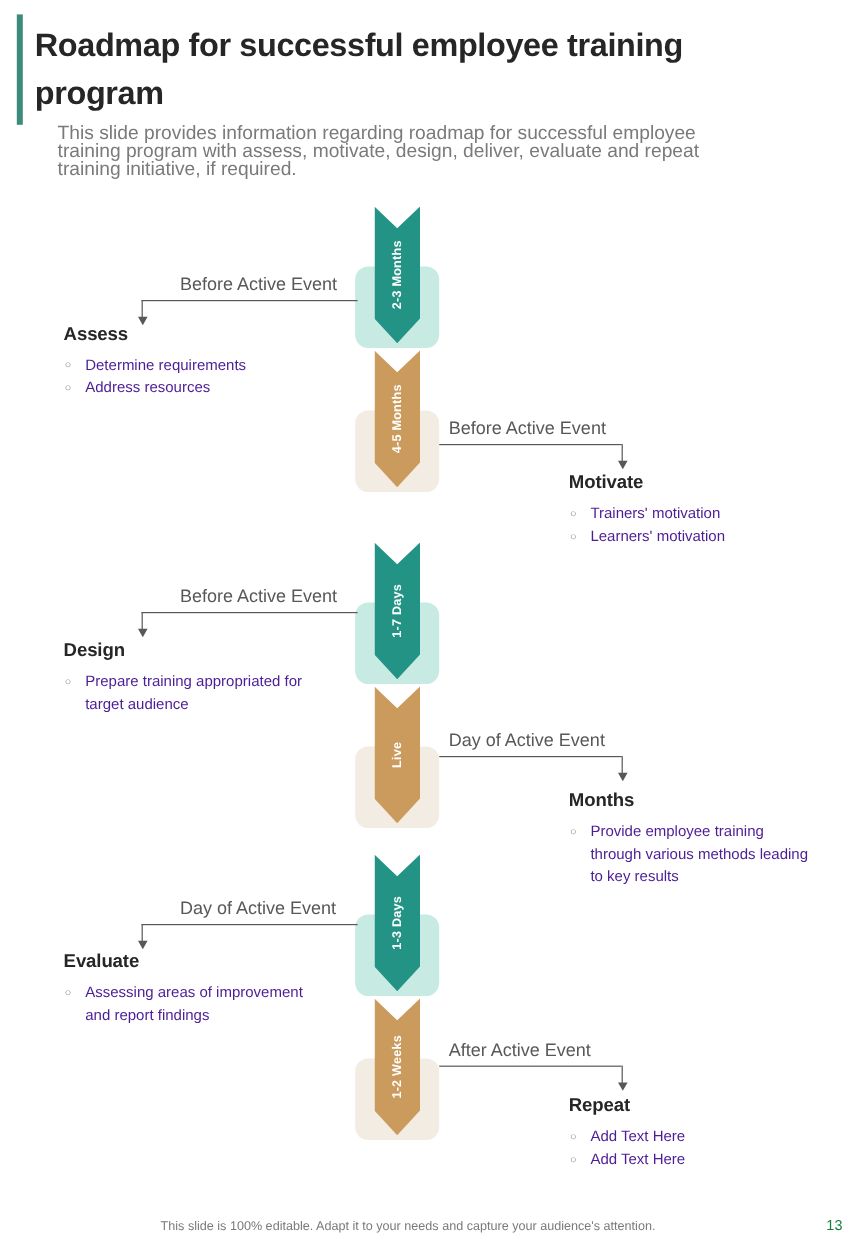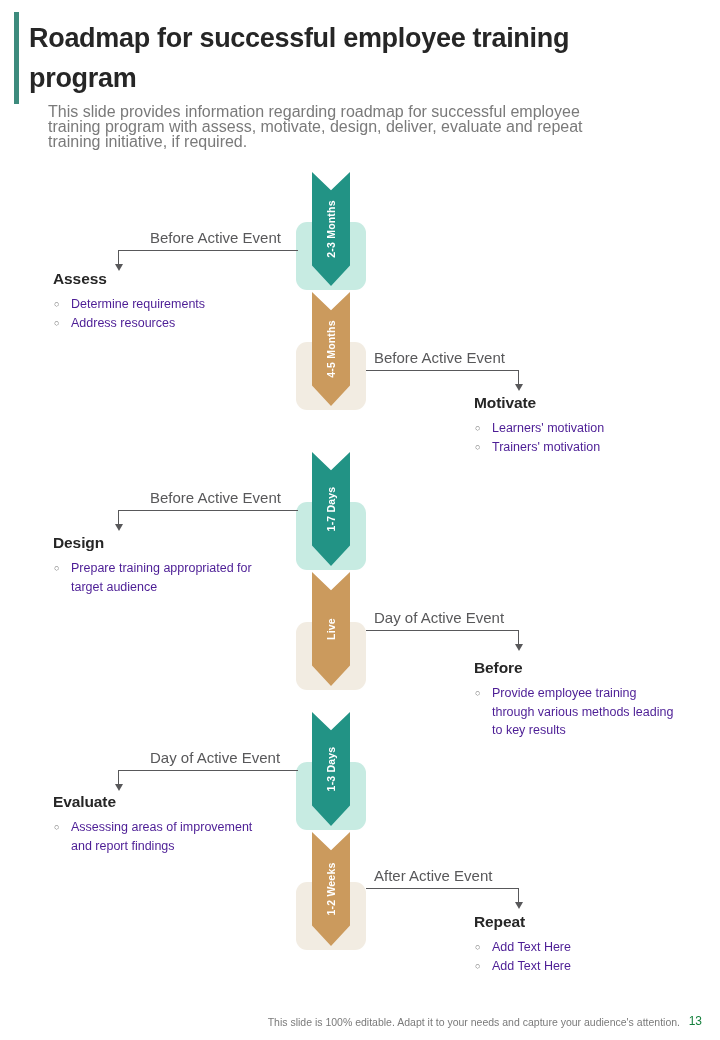--- a/index.html
+++ b/index.html
@@ -141,21 +141,21 @@
     font-size: 9px;
     color: #6e6e6e;
   }
 
   
   .footer-note {
     position: absolute;
     left: 0;
     top: 1016px;
     width: 680px;
-    text-align: right;
+    text-align: center;
     font-size: 10.5px;
     color: #7a7a7a;
   }
   .page-num {
     position: absolute;
     right: 18px;
     top: 1014px;
     font-size: 12px;
     color: #15803d;
   }
@@ -189,22 +189,22 @@
       <div class="arrow-ribbon tan" style="left: 312px; top: 142px;">
         <div class="arrow-label">4-5 Months</div>
       </div>
       <div class="conn-h" style="left: 366px; width: 152px; top: 220px;"></div>
       <div class="conn-v" style="left: 518px; top: 220px; height: 15px;"></div>
       <div class="conn-head" style="left: 514.5px; top: 234px;"></div>
       <div class="conn-label" style="left: 374px; top: 199px;">Before Active Event</div>
       <div class="stage" style="top: 244px; left: 474px; width: 205px;">
         <div class="stage-title">Motivate</div>
         <ul class="bullets">
+          <li>Trainers' motivation</li>
           <li>Learners' motivation</li>
-          <li>Trainers' motivation</li>
         </ul>
       </div>
       <div class="arrow-card teal" style="left: 296px; top: 352px;"></div>
       <div class="arrow-ribbon teal" style="left: 312px; top: 302px;">
         <div class="arrow-label">1-7 Days</div>
       </div>
       <div class="conn-h" style="left: 118px; width: 180px; top: 360px;"></div>
       <div class="conn-v" style="left: 118px; top: 360px; height: 15px;"></div>
       <div class="conn-head" style="left: 114.5px; top: 374px;"></div>
       <div class="conn-label" style="left: 150px; top: 339px;">Before Active Event</div>
@@ -216,21 +216,21 @@
       </div>
       <div class="arrow-card tan" style="left: 296px; top: 472px;"></div>
       <div class="arrow-ribbon tan" style="left: 312px; top: 422px;">
         <div class="arrow-label">Live</div>
       </div>
       <div class="conn-h" style="left: 366px; width: 152px; top: 480px;"></div>
       <div class="conn-v" style="left: 518px; top: 480px; height: 15px;"></div>
       <div class="conn-head" style="left: 514.5px; top: 494px;"></div>
       <div class="conn-label" style="left: 374px; top: 459px;">Day of Active Event</div>
       <div class="stage" style="top: 509px; left: 474px; width: 205px;">
-        <div class="stage-title">Before</div>
+        <div class="stage-title">Months</div>
         <ul class="bullets">
           <li>Provide employee training through various methods leading to key results</li>
         </ul>
       </div>
       <div class="arrow-card teal" style="left: 296px; top: 612px;"></div>
       <div class="arrow-ribbon teal" style="left: 312px; top: 562px;">
         <div class="arrow-label">1-3 Days</div>
       </div>
       <div class="conn-h" style="left: 118px; width: 180px; top: 620px;"></div>
       <div class="conn-v" style="left: 118px; top: 620px; height: 15px;"></div>

